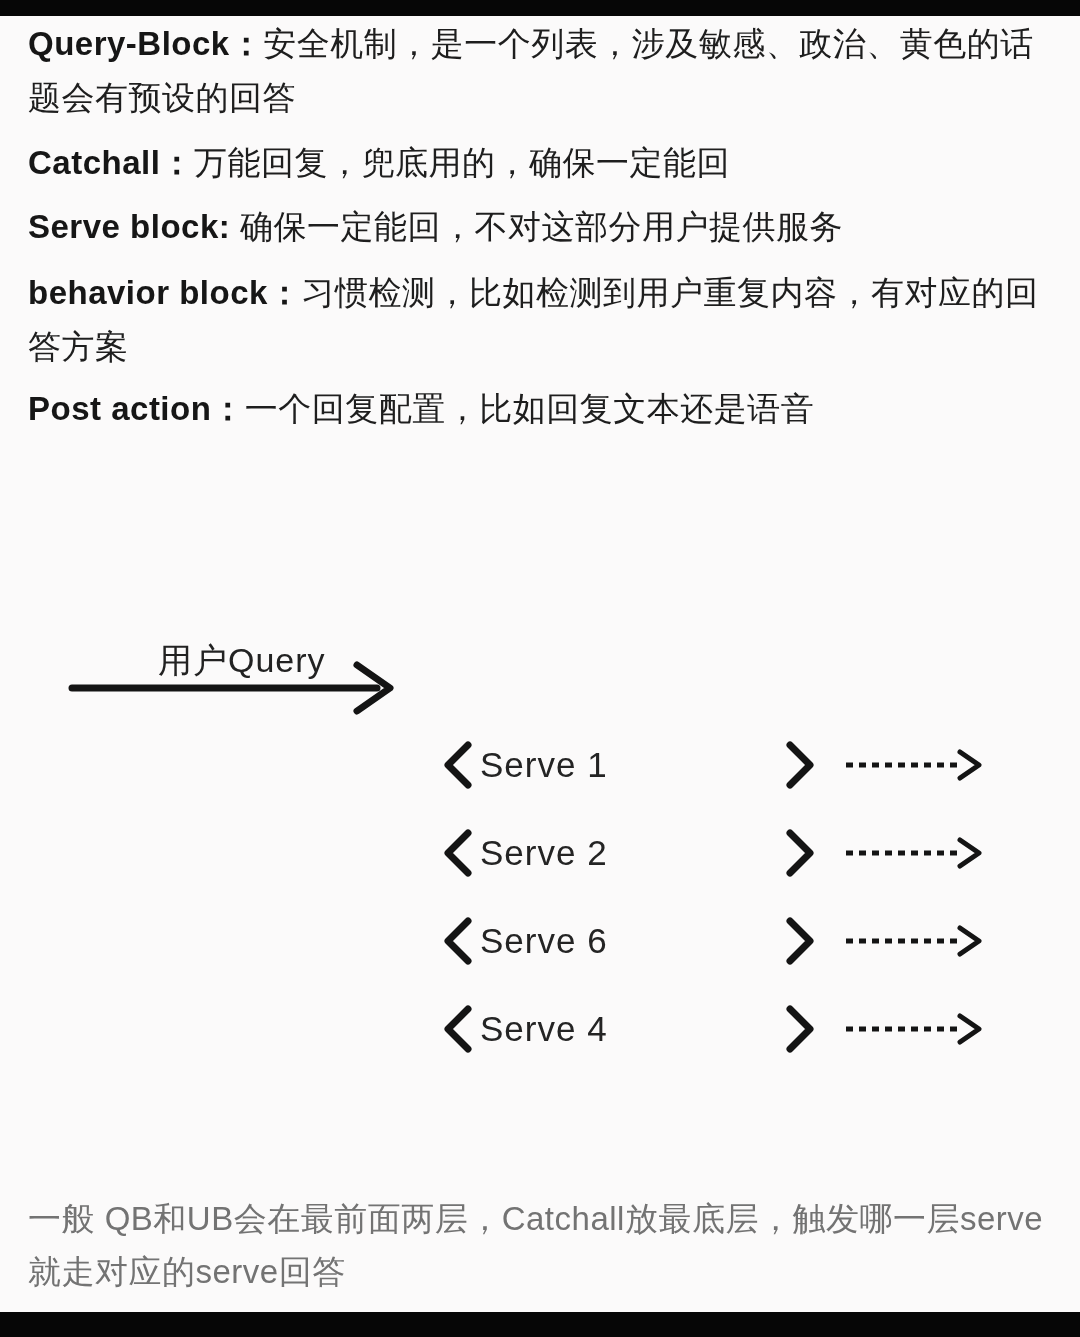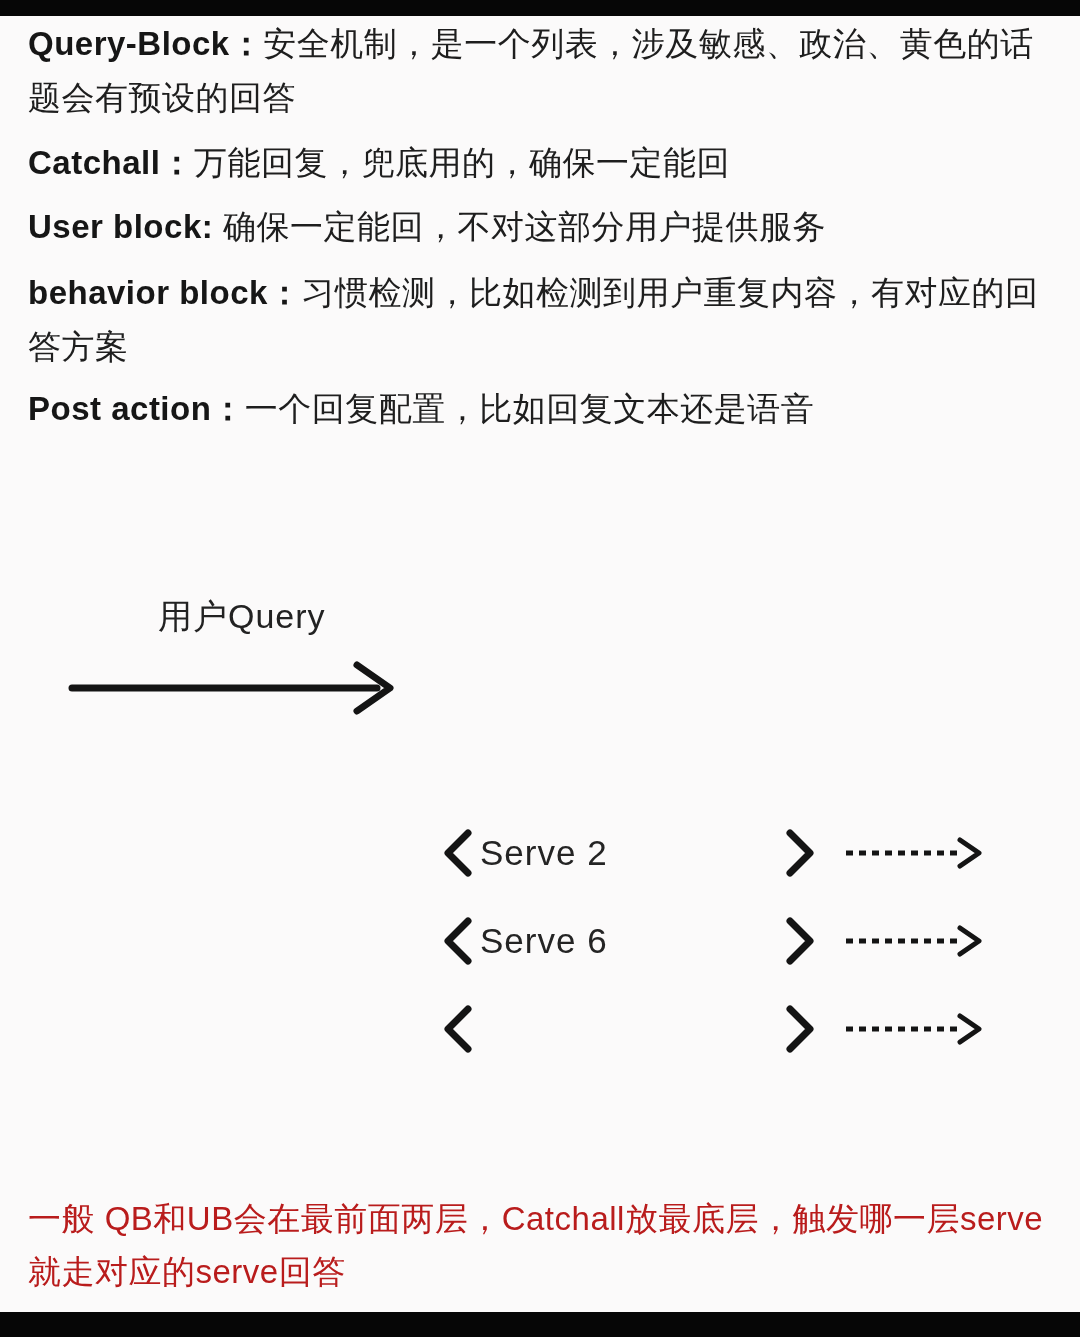--- a/index.html
+++ b/index.html
@@ -45,21 +45,21 @@
     margin: 0;
     font-size: 37px;
     font-weight: 700;
     color: #161616;
     letter-spacing: 0.5px;
   }
 
   .query-label {
     position: absolute;
     left: 158px;
-    top: 594px;
+    top: 638px;
     font-size: 34px;
     font-weight: 400;
     color: #222;
     letter-spacing: 1px;
   }
   .main-arrow {
     position: absolute;
     left: 65px;
     top: 656px;
   }
@@ -85,21 +85,21 @@
 
   .footer-text {
     position: absolute;
     left: 28px;
     top: 1192px;
     width: 1030px;
     margin: 0;
     font-size: 33px;
     line-height: 53px;
     letter-spacing: 0.5px;
-    color: #b91c1c;
+    color: #737373;
   }
 
   svg .stroke {
     fill: none;
     stroke: #141414;
     stroke-linecap: round;
     stroke-linejoin: round;
   }
   svg .dash {
     fill: none;
@@ -111,33 +111,46 @@
 <body>
 
 <div class="page">
 
   <div class="bar top"></div>
 
   <p class="def" style="top:17px"><span class="term">Query-Block：</span><span class="desc">安全机制，是一个列表，涉及敏感、政治、黄色的话题会有预设的回答</span></p>
 
   <p class="def" style="top:136px"><span class="term">Catchall：</span><span class="desc">万能回复，兜底用的，确保一定能回</span></p>
 
-  <p class="def" style="top:200px"><span class="term">User block: </span><span class="desc">确保一定能回，不对这部分用户提供服务</span></p>
+  <p class="def" style="top:200px"><span class="term">Serve block: </span><span class="desc">确保一定能回，不对这部分用户提供服务</span></p>
 
   <p class="def" style="top:382px"><span class="term">Post action：</span><span class="desc">一个回复配置，比如回复文本还是语音</span></p>
 
   <p class="def" style="top:266px"><span class="term">behavior block：</span><span class="desc">习惯检测，比如检测到用户重复内容，有对应的回答方案</span></p>
 
 
   <div class="query-label">用户Query</div>
   <svg class="main-arrow" width="340" height="64" viewBox="0 0 340 64">
     <line class="stroke" x1="7" y1="32" x2="312" y2="32" stroke-width="7"></line>
     <polyline class="stroke" points="292,9 325,32 292,55" stroke-width="7"></polyline>
   </svg>
 
+  <div class="serve-row" style="top:739px">
+    <svg class="chev-left" width="30" height="48" viewBox="0 0 30 48">
+      <polyline class="stroke" points="26,4 6,24 26,44" stroke-width="7"></polyline>
+    </svg>
+    <span class="serve-label">Serve 1</span>
+    <svg class="chev-right" width="30" height="48" viewBox="0 0 30 48">
+      <polyline class="stroke" points="4,4 24,24 4,44" stroke-width="7"></polyline>
+    </svg>
+    <svg class="dotted-arrow" width="140" height="34" viewBox="0 0 140 34">
+      <line class="dash" x1="2" y1="17" x2="114" y2="17" stroke-width="5" stroke-dasharray="7 6"></line>
+      <polyline class="stroke" points="116,4 135,17 116,30" stroke-width="5"></polyline>
+    </svg>
+  </div>
 
   <div class="serve-row" style="top:827px">
     <svg class="chev-left" width="30" height="48" viewBox="0 0 30 48">
       <polyline class="stroke" points="26,4 6,24 26,44" stroke-width="7"></polyline>
     </svg>
     <span class="serve-label">Serve 2</span>
     <svg class="chev-right" width="30" height="48" viewBox="0 0 30 48">
       <polyline class="stroke" points="4,4 24,24 4,44" stroke-width="7"></polyline>
     </svg>
     <svg class="dotted-arrow" width="140" height="34" viewBox="0 0 140 34">
@@ -157,20 +170,21 @@
     <svg class="dotted-arrow" width="140" height="34" viewBox="0 0 140 34">
       <line class="dash" x1="2" y1="17" x2="114" y2="17" stroke-width="5" stroke-dasharray="7 6"></line>
       <polyline class="stroke" points="116,4 135,17 116,30" stroke-width="5"></polyline>
     </svg>
   </div>
 
   <div class="serve-row" style="top:1003px">
     <svg class="chev-left" width="30" height="48" viewBox="0 0 30 48">
       <polyline class="stroke" points="26,4 6,24 26,44" stroke-width="7"></polyline>
     </svg>
+    <span class="serve-label">Serve 4</span>
     <svg class="chev-right" width="30" height="48" viewBox="0 0 30 48">
       <polyline class="stroke" points="4,4 24,24 4,44" stroke-width="7"></polyline>
     </svg>
     <svg class="dotted-arrow" width="140" height="34" viewBox="0 0 140 34">
       <line class="dash" x1="2" y1="17" x2="114" y2="17" stroke-width="5" stroke-dasharray="7 6"></line>
       <polyline class="stroke" points="116,4 135,17 116,30" stroke-width="5"></polyline>
     </svg>
   </div>
 
 

